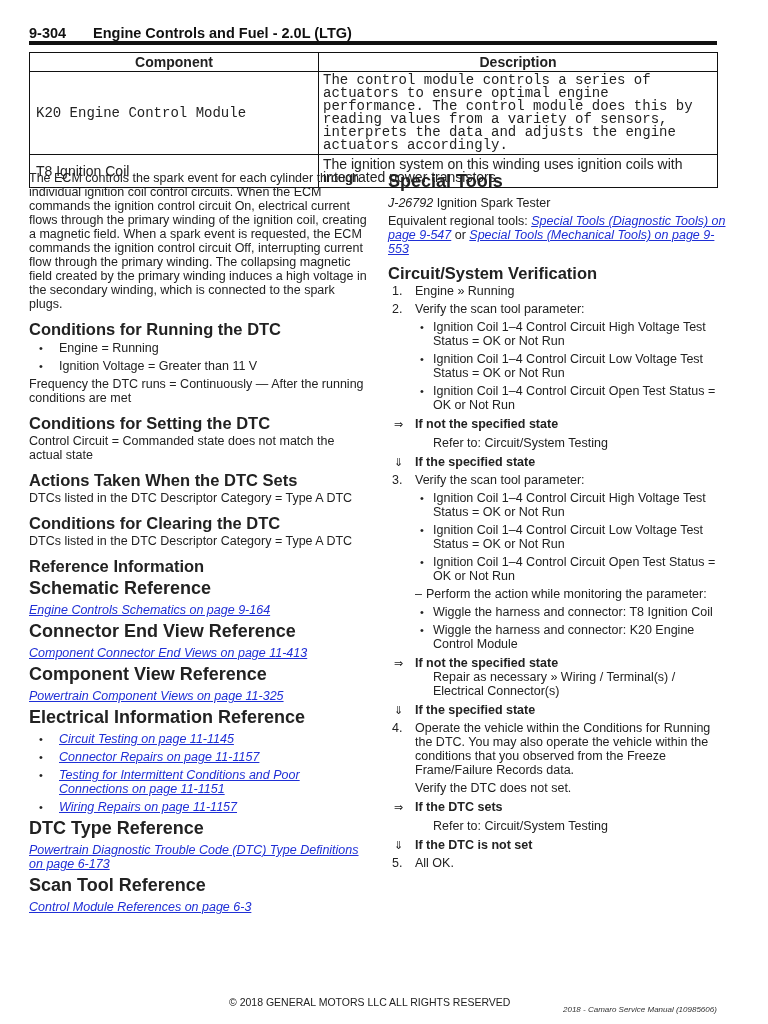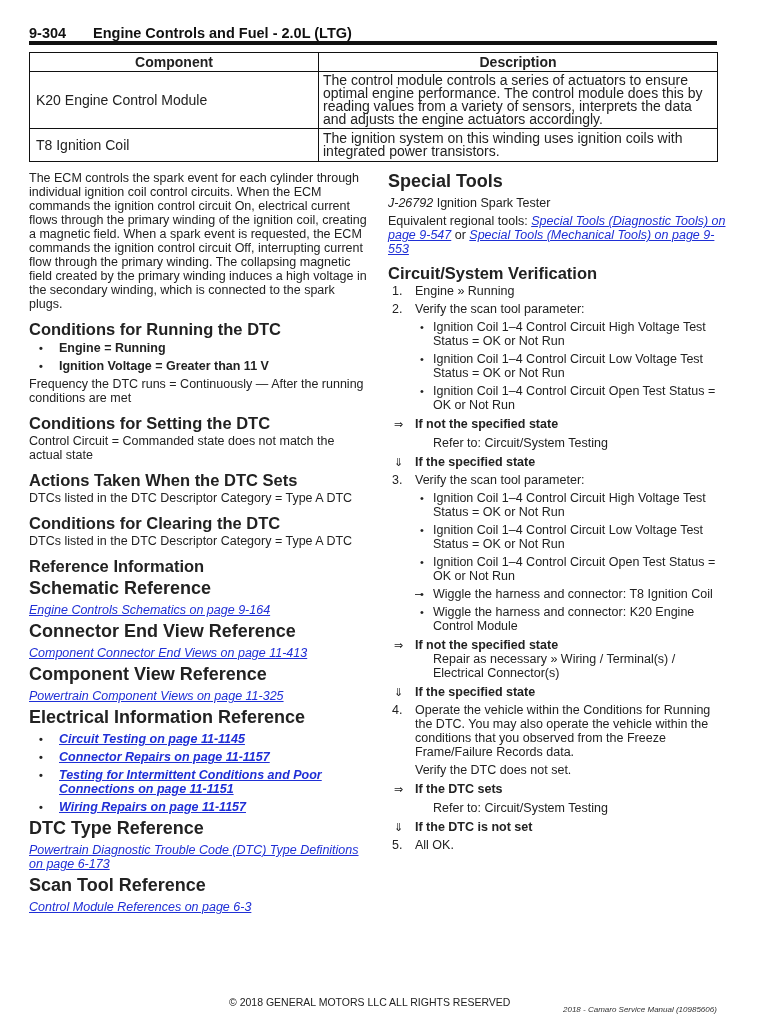--- a/index.html
+++ b/index.html
@@ -18,37 +18,37 @@
 
     table.comp {
       position: absolute; left: 29px; top: 52px; width: 689px;
       border-collapse: collapse; font-size: 14px; color: #222;
       font-family: "Liberation Sans", sans-serif;
     }
     table.comp th, table.comp td { border: 1.5px solid #111; padding: 2px 6px; vertical-align: middle; }
     table.comp th { font-weight: bold; text-align: center; height: 15px; padding: 1px 6px; }
     table.comp td.c1 { width: 276px; padding-left: 6px; }
     table.comp td.c2 { line-height: 13px; padding: 2px 4px 2px 4px; }
-    table.comp tr.r1 td { height: 50px; }
+    table.comp tr.r1 td { height: 50px; font-family: Liberation Mono, monospace; }
     table.comp tr.r2 td { height: 28px; }
 
     .col { position: absolute; font-size: 12.5px; line-height: 14px; }
     .left { left: 29px; top: 171px; width: 340px; }
     .right { left: 388px; top: 173px; width: 340px; }
 
     .para { margin: 0 0 0 0; }
     h2 {
       font-family: "Liberation Sans", sans-serif; font-weight: bold; font-size: 16.5px;
       color: #222; margin: 0; line-height: 20px;
     }
     h3 {
       font-family: "Liberation Sans", sans-serif; font-weight: bold; font-size: 18px;
       color: #222; margin: 0; line-height: 16px;
     }
-    .bul { position: relative; padding-left: 30px; font-weight: bold; }
+    .bul { position: relative; padding-left: 30px; }
     .bul::before { content: "•"; position: absolute; left: 10px; top: 0; font-size: 11px; }
     a.lnk { color: #1f2fd6; font-style: italic; text-decoration: underline; }
     .it { font-style: italic; }
 
     .step { position: relative; padding-left: 27px; }
     .step .n { position: absolute; left: 4px; top: 0; }
     .sbul { position: relative; padding-left: 45px; }
     .sbul::before { content: "•"; position: absolute; left: 32px; top: 0; font-size: 11px; }
     .arrow { position: relative; padding-left: 27px; font-weight: bold; }
     .arrow .ic { position: absolute; left: 6px; top: 0; font-weight: normal; font-size: 11px; }
@@ -141,21 +141,21 @@
   <div class="sbul" style="margin-top:4px">Ignition Coil 1–4 Control Circuit Open Test Status =  OK or Not Run</div>
 
   <div class="arrow" style="margin-top:5px"><span class="ic">⇒</span><span>If not the specified state</span></div>
   <div class="indent" style="margin-top:5px">Refer to: Circuit/System Testing</div>
   <div class="arrow" style="margin-top:5px"><span class="ic">⇓</span><span>If the specified state</span></div>
 
   <div class="step" style="margin-top:4px"><span class="n">3.</span><span>Verify the scan tool parameter:</span></div>
   <div class="sbul" style="margin-top:4px">Ignition Coil 1–4 Control Circuit High Voltage Test Status =  OK or Not Run</div>
   <div class="sbul" style="margin-top:4px">Ignition Coil 1–4 Control Circuit Low Voltage Test Status =  OK or Not Run</div>
   <div class="sbul" style="margin-top:4px">Ignition Coil 1–4 Control Circuit Open Test Status =  OK or Not Run</div>
-  <div class="dash" style="margin-top:4px"><span class="d">–</span></div>
+  <div class="dash" style="margin-top:4px"><span class="d">–</span><span>Perform the action while monitoring the parameter:</span></div>
   <div class="sbul" style="margin-top:4px">Wiggle the harness and connector:  T8 Ignition Coil</div>
   <div class="sbul" style="margin-top:4px">Wiggle the harness and connector:  K20 Engine Control Module</div>
 
   <div class="arrow" style="margin-top:5px"><span class="ic">⇒</span><span>If not the specified state</span></div>
   <div class="indent" style="">Repair as necessary » Wiring / Terminal(s) / Electrical Connector(s)</div>
   <div class="arrow" style="margin-top:5px"><span class="ic">⇓</span><span>If the specified state</span></div>
 
   <div class="step" style="margin-top:4px"><span class="n">4.</span><span>Operate the vehicle within the Conditions for Running the DTC. You may also operate the vehicle within the conditions that you observed from the Freeze Frame/Failure Records data.</span></div>
   <div class="step" style="margin-top:4px">Verify the DTC does not set.</div>
   <div class="arrow" style="margin-top:5px"><span class="ic">⇒</span><span>If the DTC sets</span></div>

